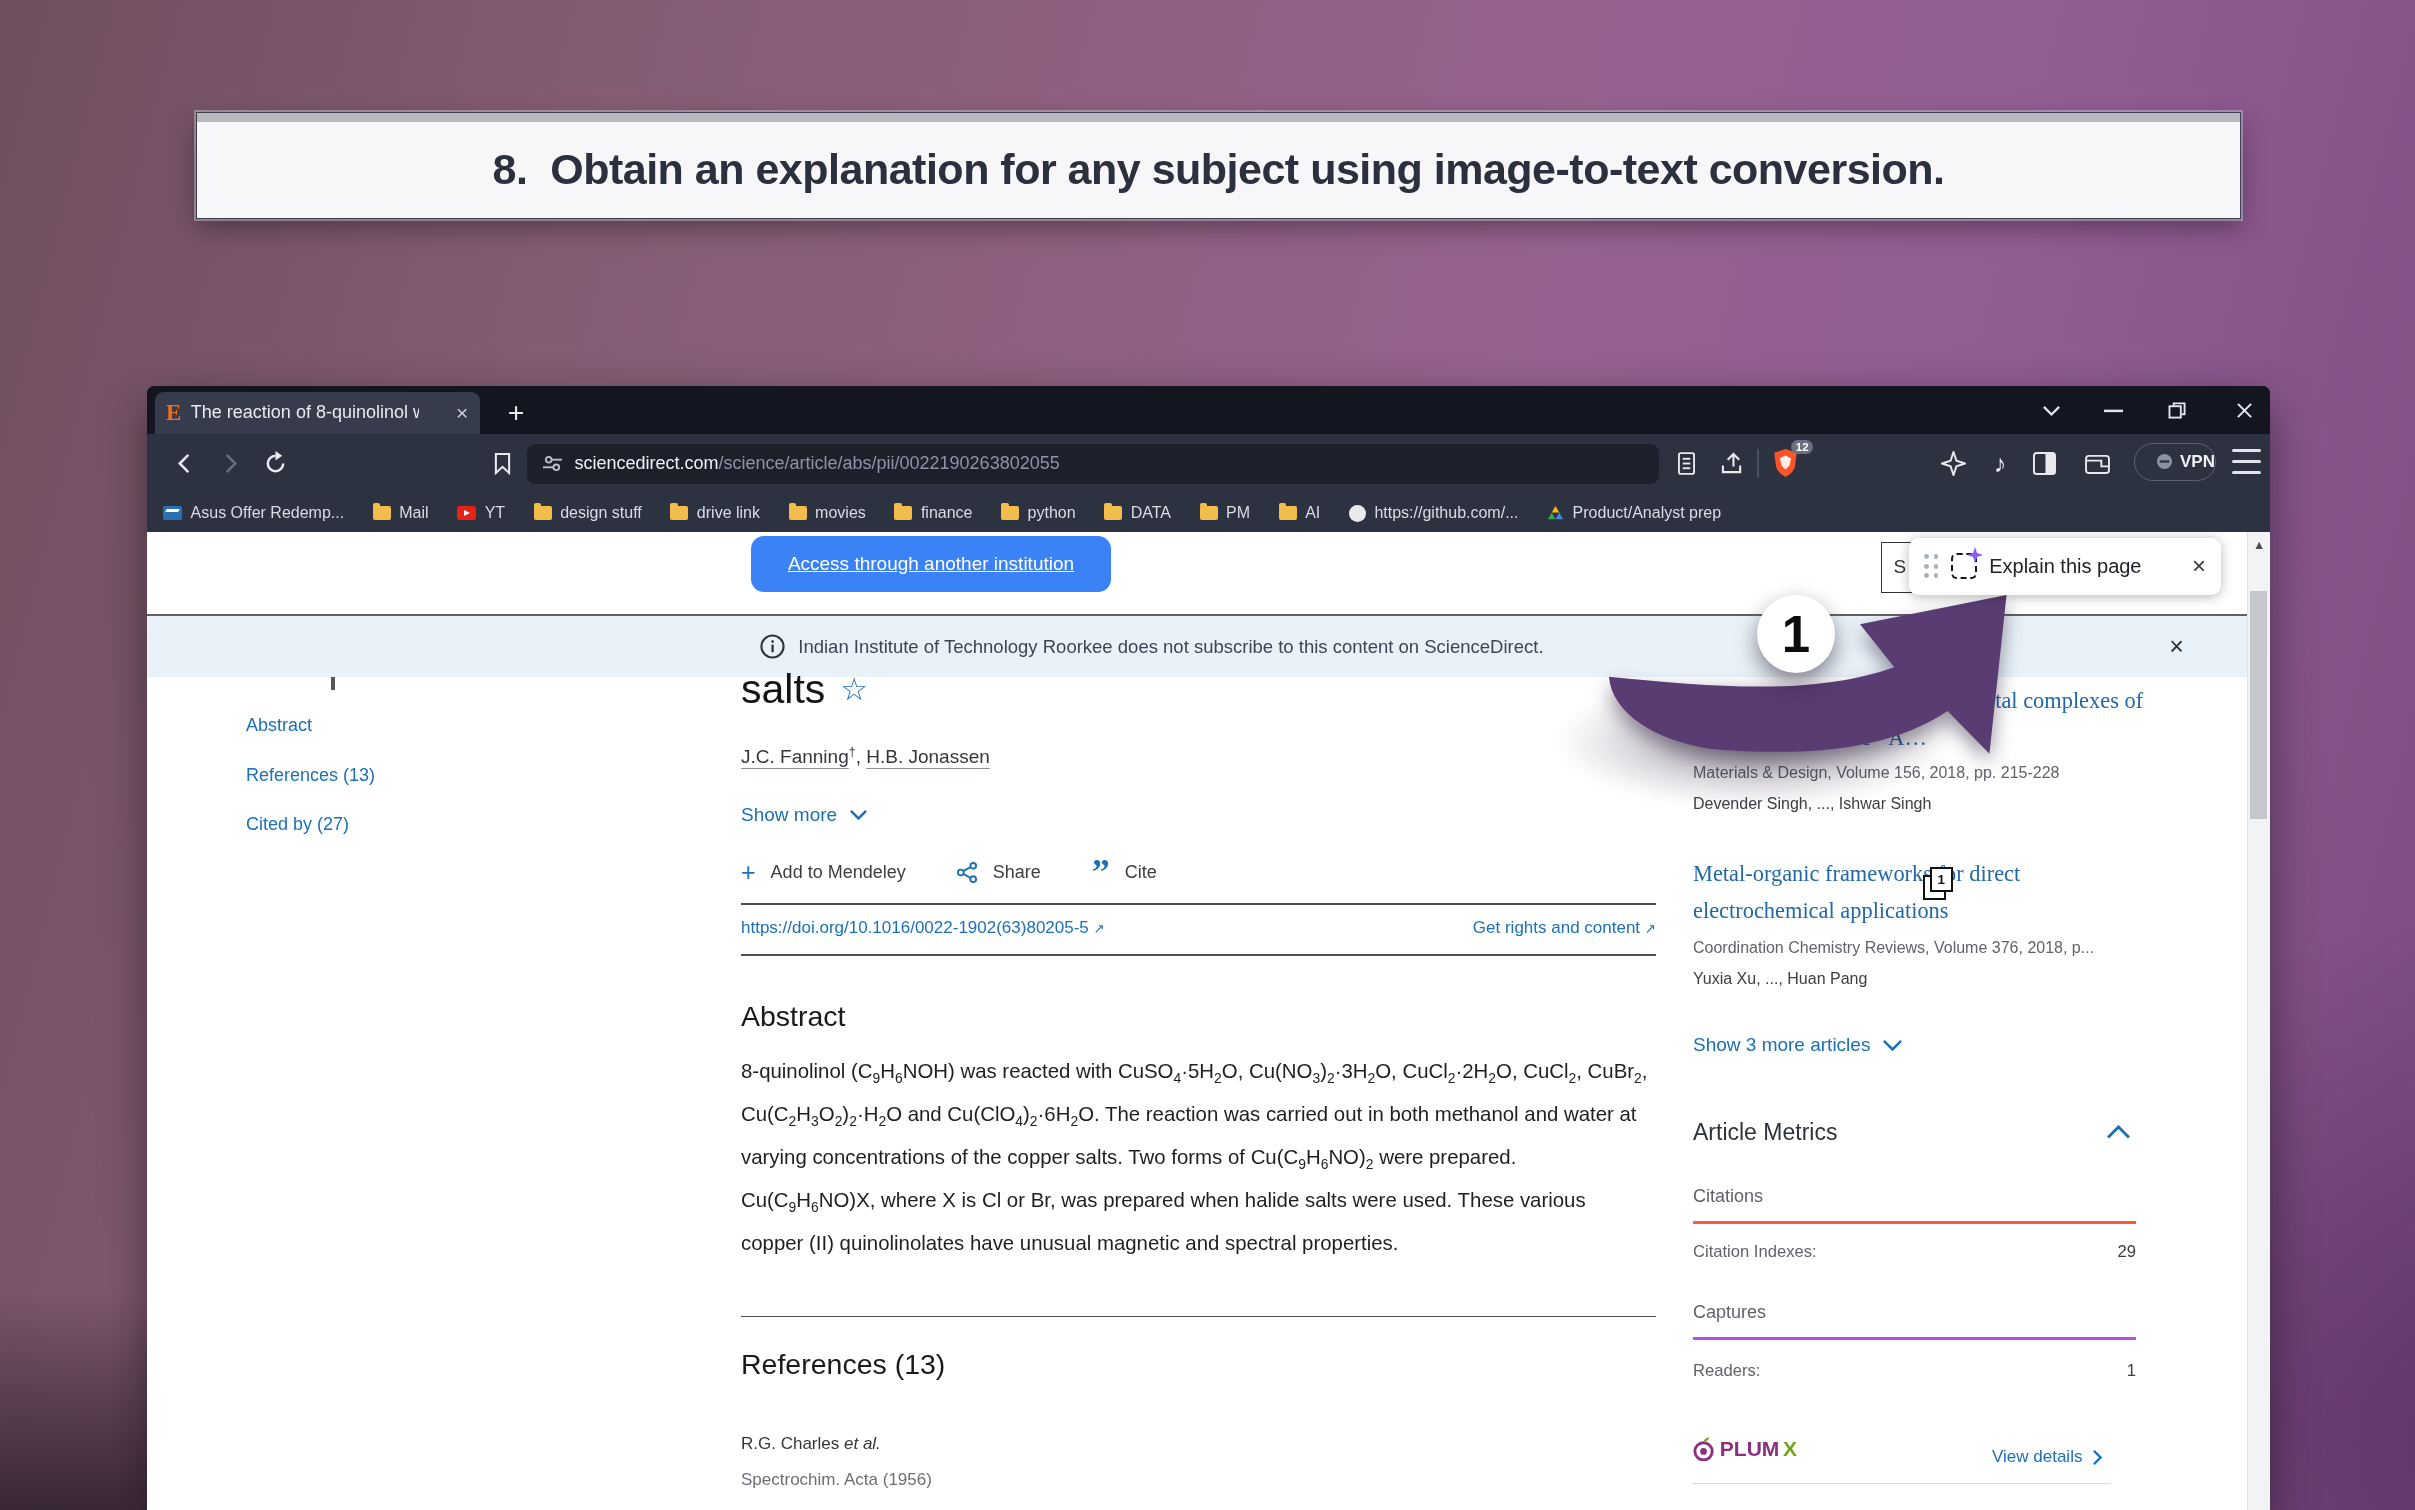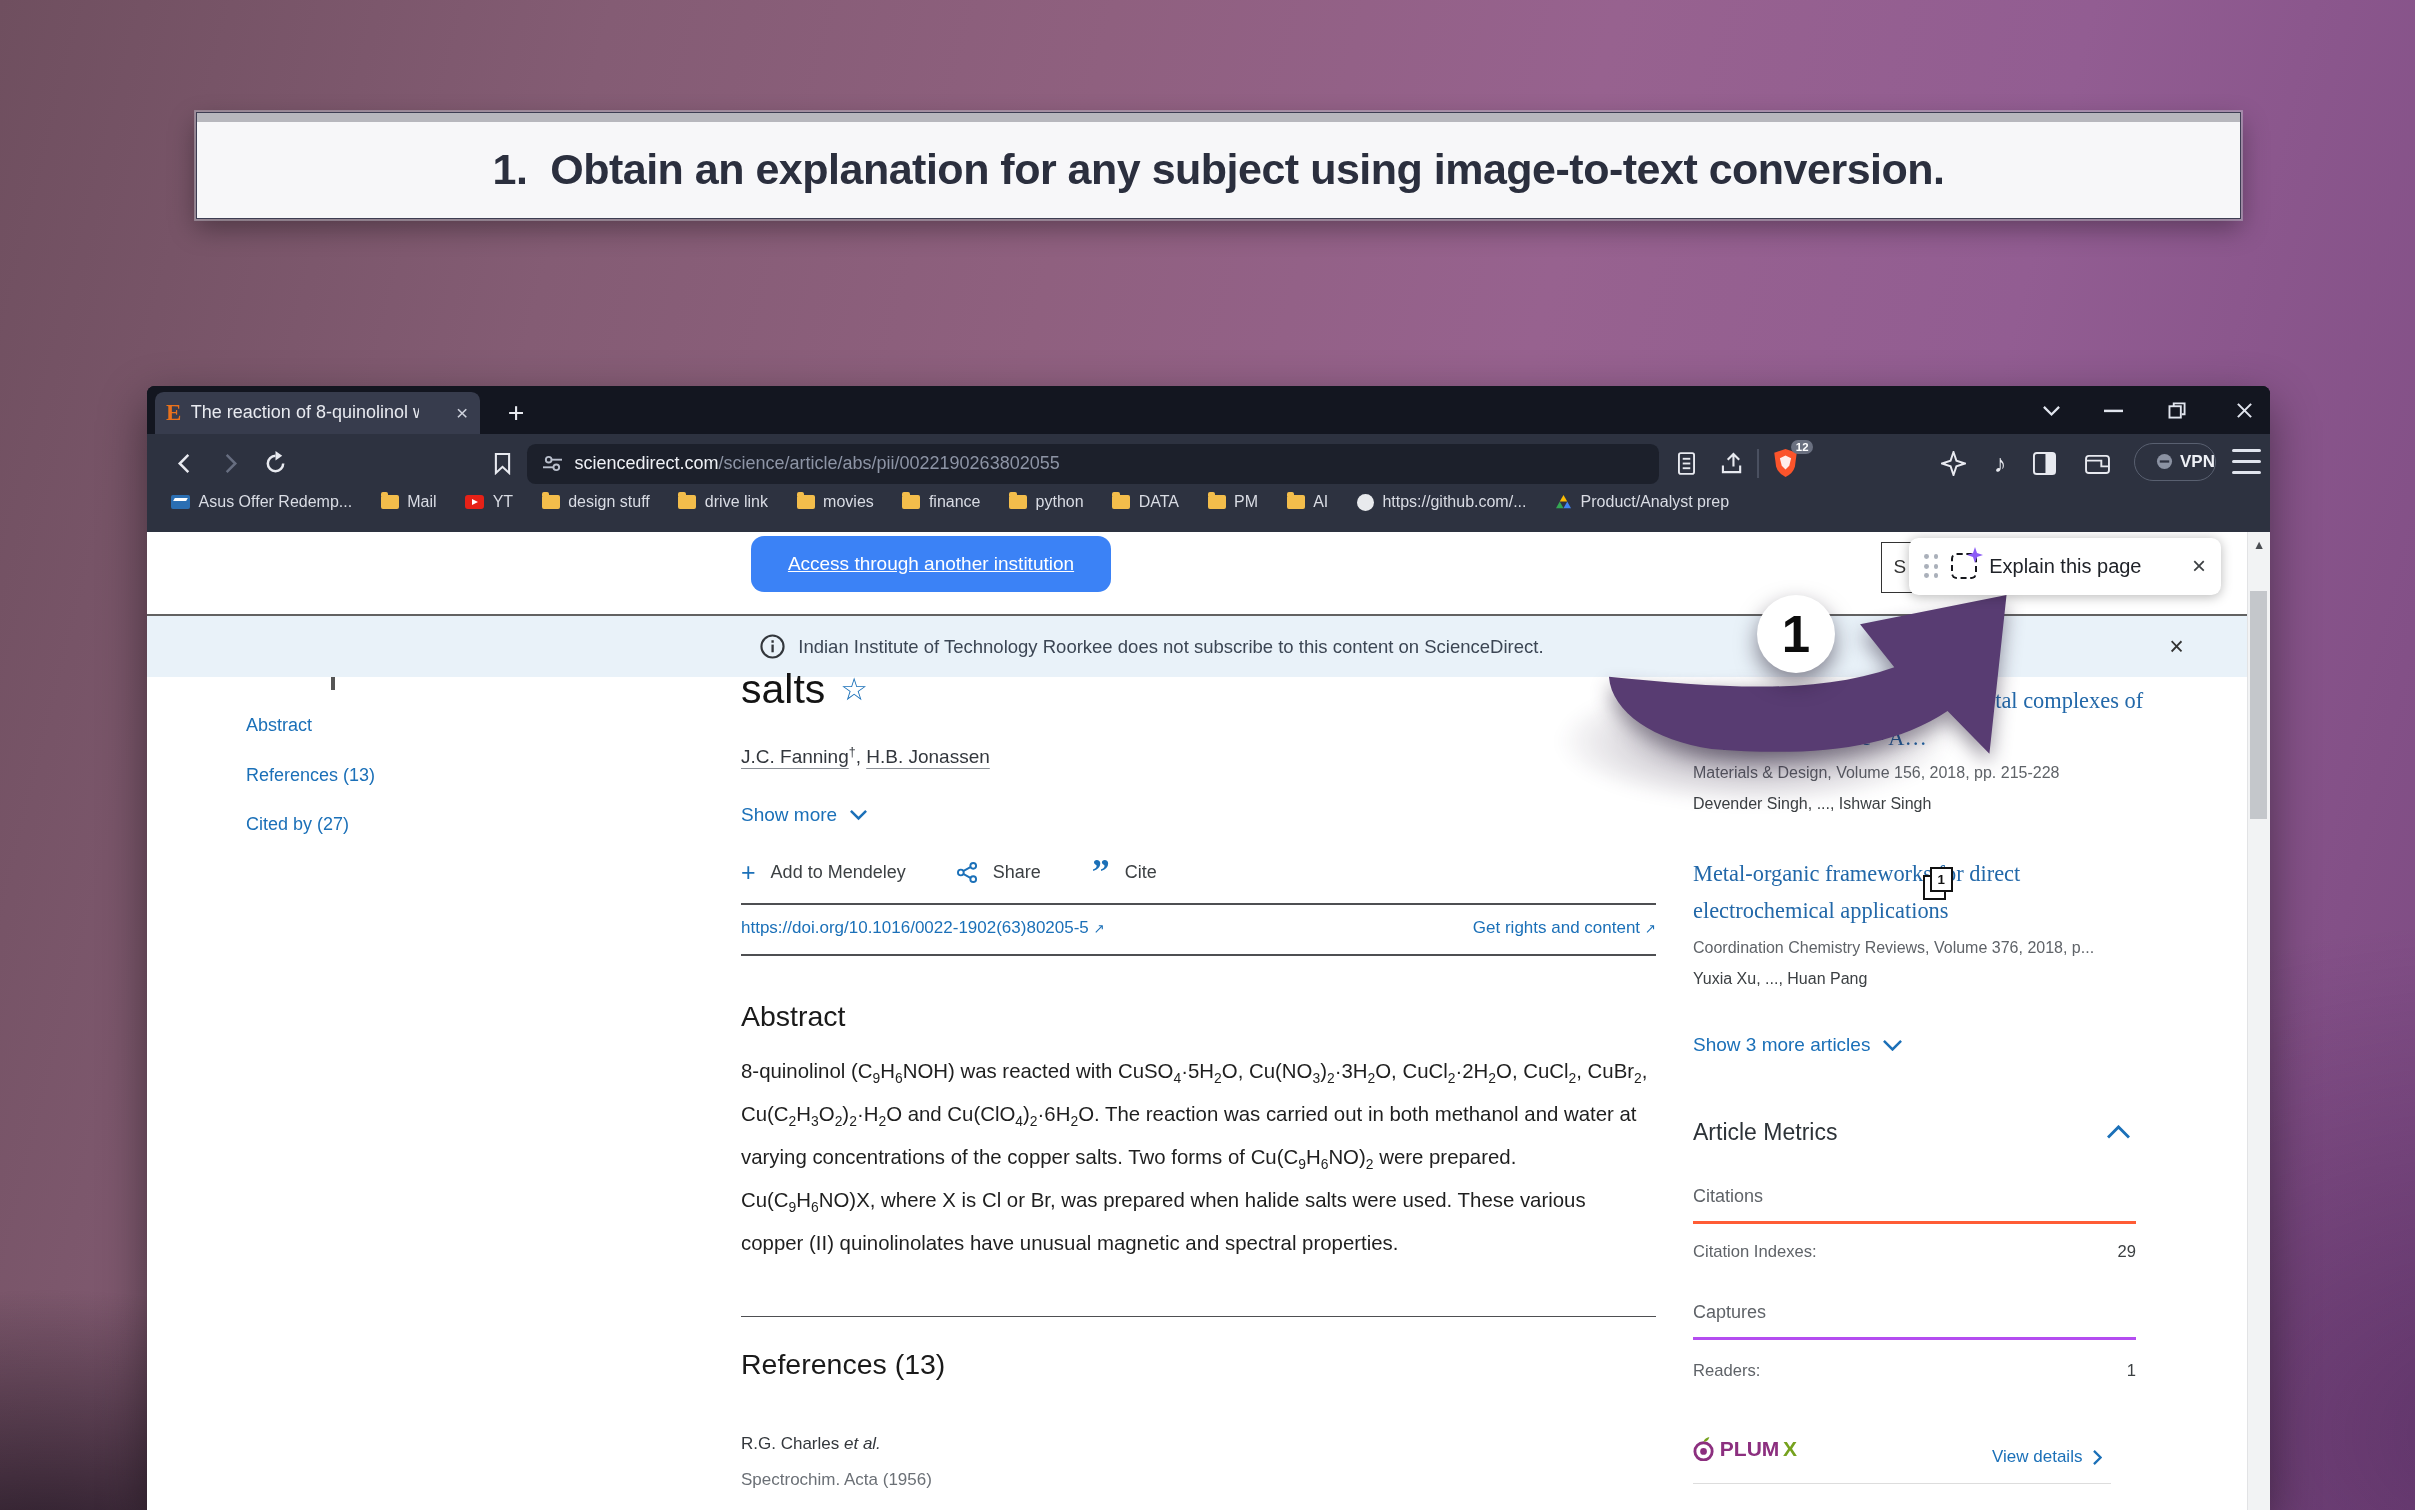--- a/index.html
+++ b/index.html
@@ -40,21 +40,21 @@
   .url-domain{font-size:18px;color:#eef0f5;}
   .url-path{font-size:18px;color:#8d94a5;}
   .shield-badge{position:absolute;left:1644px;top:5.7px;background:#6a7080;color:#fff;font-size:11.4px;border-radius:7.6px;
     padding:1px 4.8px;font-weight:700;}
   .vpn{position:absolute;left:1987px;top:8.6px;width:80px;height:36px;border:1.9px solid #596070;border-radius:19px;
     display:flex;align-items:center;justify-content:flex-end;gap:6.7px;color:#eef0f5;font-size:17px;font-weight:bold;}
   .burger{position:absolute;left:2085px;top:15px;width:28.5px;height:25px;display:flex;flex-direction:column;justify-content:space-between;}
   .burger div{height:3.3px;background:#e1e5ee;border-radius:1.9px;}
 
   .bookmarksbar{position:absolute;left:0;top:107px;width:100%;height:40px;background:#2d3240;
-    display:flex;align-items:flex-start;padding-left:24px;box-sizing:border-box;gap:28.5px;}
+    display:flex;align-items:center;padding-left:16px;box-sizing:border-box;gap:28.5px;}
   .bm{display:flex;align-items:center;gap:8.6px;font-size:16px;color:#d9dce4;white-space:nowrap;}
 
   
   .page{position:absolute;left:0;top:146px;width:2123px;height:978px;background:#fff;overflow:hidden;}
   .access-btn{position:absolute;left:604px;top:3.8px;width:360px;height:56px;background:#3b82f6;border-radius:13px;
     display:flex;align-items:center;justify-content:center;color:#fff;font-size:19px;text-decoration:underline;}
   .header-line{position:absolute;left:0;top:82px;width:2100px;height:1.9px;background:#626262;}
   .notice{position:absolute;left:0;top:84px;width:2100px;height:61px;background:#e9f2f9;}
   .notice-inner{position:absolute;left:613px;top:0;height:61px;display:flex;align-items:center;gap:13.3px;
     font-size:18.5px;color:#3c4654;}
@@ -125,21 +125,21 @@
   .ytic::before{content:"";position:absolute;left:6.7px;top:3.3px;border-left:6.7px solid #fff;border-top:3.3px solid transparent;border-bottom:3.3px solid transparent;}
   .ghic{width:17px;height:17px;border-radius:50%;background:#e8eaed;}
   .asusic{width:19px;height:13.3px;background:#2b6fb3;border-radius:1.9px;position:relative;}
   .asusic::before{content:"";position:absolute;left:2.9px;top:2.9px;width:13.3px;height:2.9px;background:#fff;transform:skewX(-30deg);}
 </style>
 </head>
 <body>
 
 <div class="abs banner">
   <div class="banner-strip"></div>
-  <div class="banner-text">1.  Obtain an explanation for any subject using image-to-text conversion.</div>
+  <div class="banner-text">8.  Obtain an explanation for any subject using image-to-text conversion.</div>
 </div>
 
 <div class="abs window">
 
   <div class="tabbar">
     <div class="tab">
       <span class="favicon">E</span>
       <span class="tab-title">The reaction of 8-quinolinol with</span>
       <span class="tab-close">×</span>
     </div>

